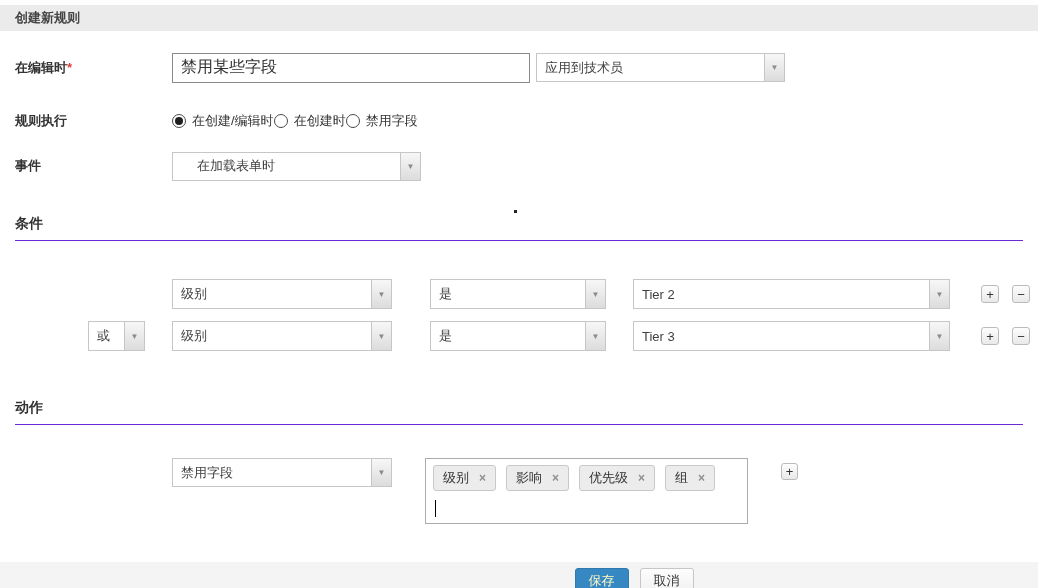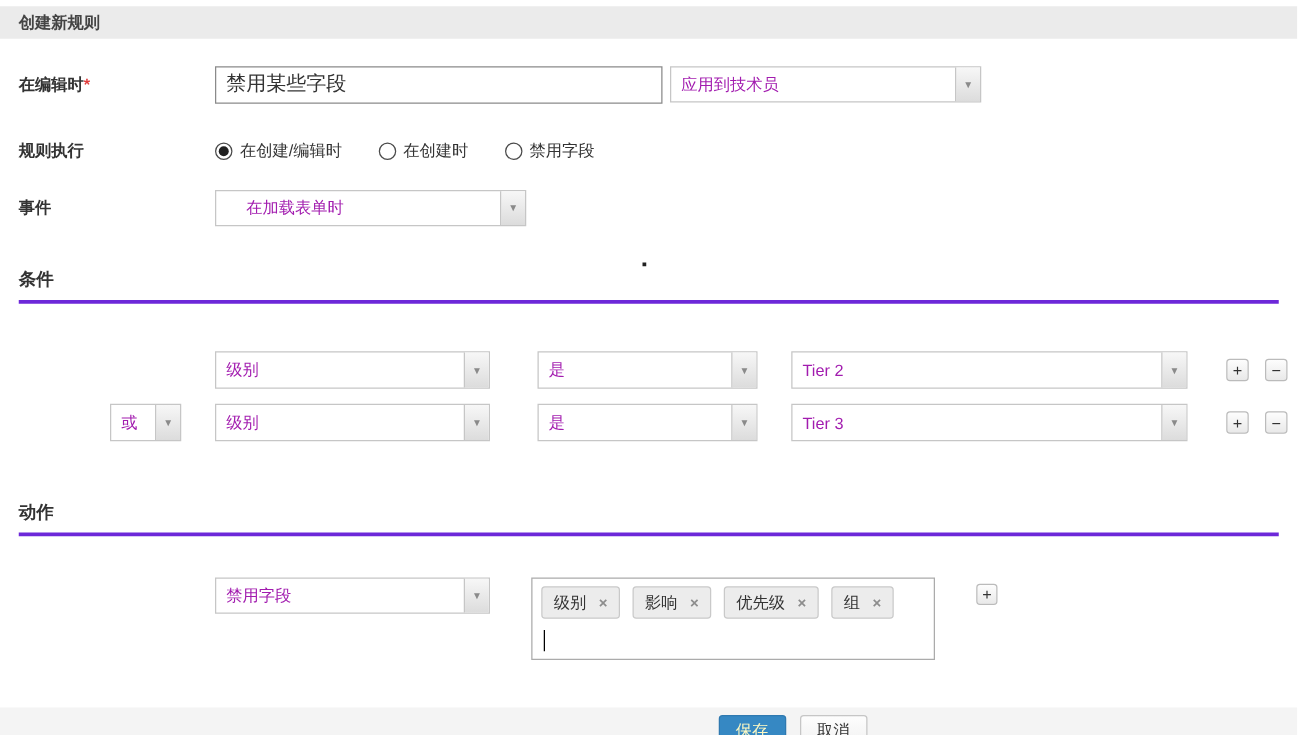--- a/index.html
+++ b/index.html
@@ -61,21 +61,21 @@
     border: 1px solid #c6c6c6;
     background: #fff;
     cursor: pointer;
     flex: none;
   }
   .select .val {
     flex: 1;
     display: flex;
     align-items: center;
     padding: 0 8px;
-    color: #a21caf;
+    color: #404040;
     overflow: hidden;
     white-space: nowrap;
   }
   .select .arrow {
     width: 20px;
     flex: none;
     border-left: 1px solid #c6c6c6;
     background: linear-gradient(#f7f7f7, #dcdcdc);
     display: flex;
     align-items: center;
@@ -84,42 +84,42 @@
     font-size: 8px;
   }
   .w-apply { width: 249px; }
   .w-event { width: 249px; padding-left: 16px; }
   .w-op    { width: 57px;  height: 30px; }
   .w-field { width: 220px; height: 30px; }
   .w-comp  { width: 176px; height: 30px; }
   .w-value { width: 317px; height: 30px; }
   .w-action{ width: 220px; }
   
-  .radio-group { display: flex; align-items: center; gap: 29px; }
+  .radio-group { display: flex; align-items: center; }
   .radio-opt { display: inline-flex; align-items: center; gap: 6px; cursor: pointer; }
   .radio-circle {
     width: 14px; height: 14px;
     border: 1px solid #4a4a4a;
     border-radius: 50%;
     background: #fff;
     position: relative;
     flex: none;
   }
   .radio-circle.checked::after {
     content: "";
     position: absolute;
     left: 2px; top: 2px; right: 2px; bottom: 2px;
     background: #1f1f1f;
     border-radius: 50%;
   }
   
   .section-head {
     margin-top: 34px;
     padding-bottom: 7px;
-    border-bottom: 3px solid #6d28d9;
+    border-bottom: 1px solid #6d28d9;
     font-weight: bold;
     font-size: 14px;
     color: #333;
   }
   .section-head.actions { margin-top: 48px; }
   .stray-dot {
     position: absolute;
     left: 514px; top: 210px;
     width: 3px; height: 3px;
     background: #222;

